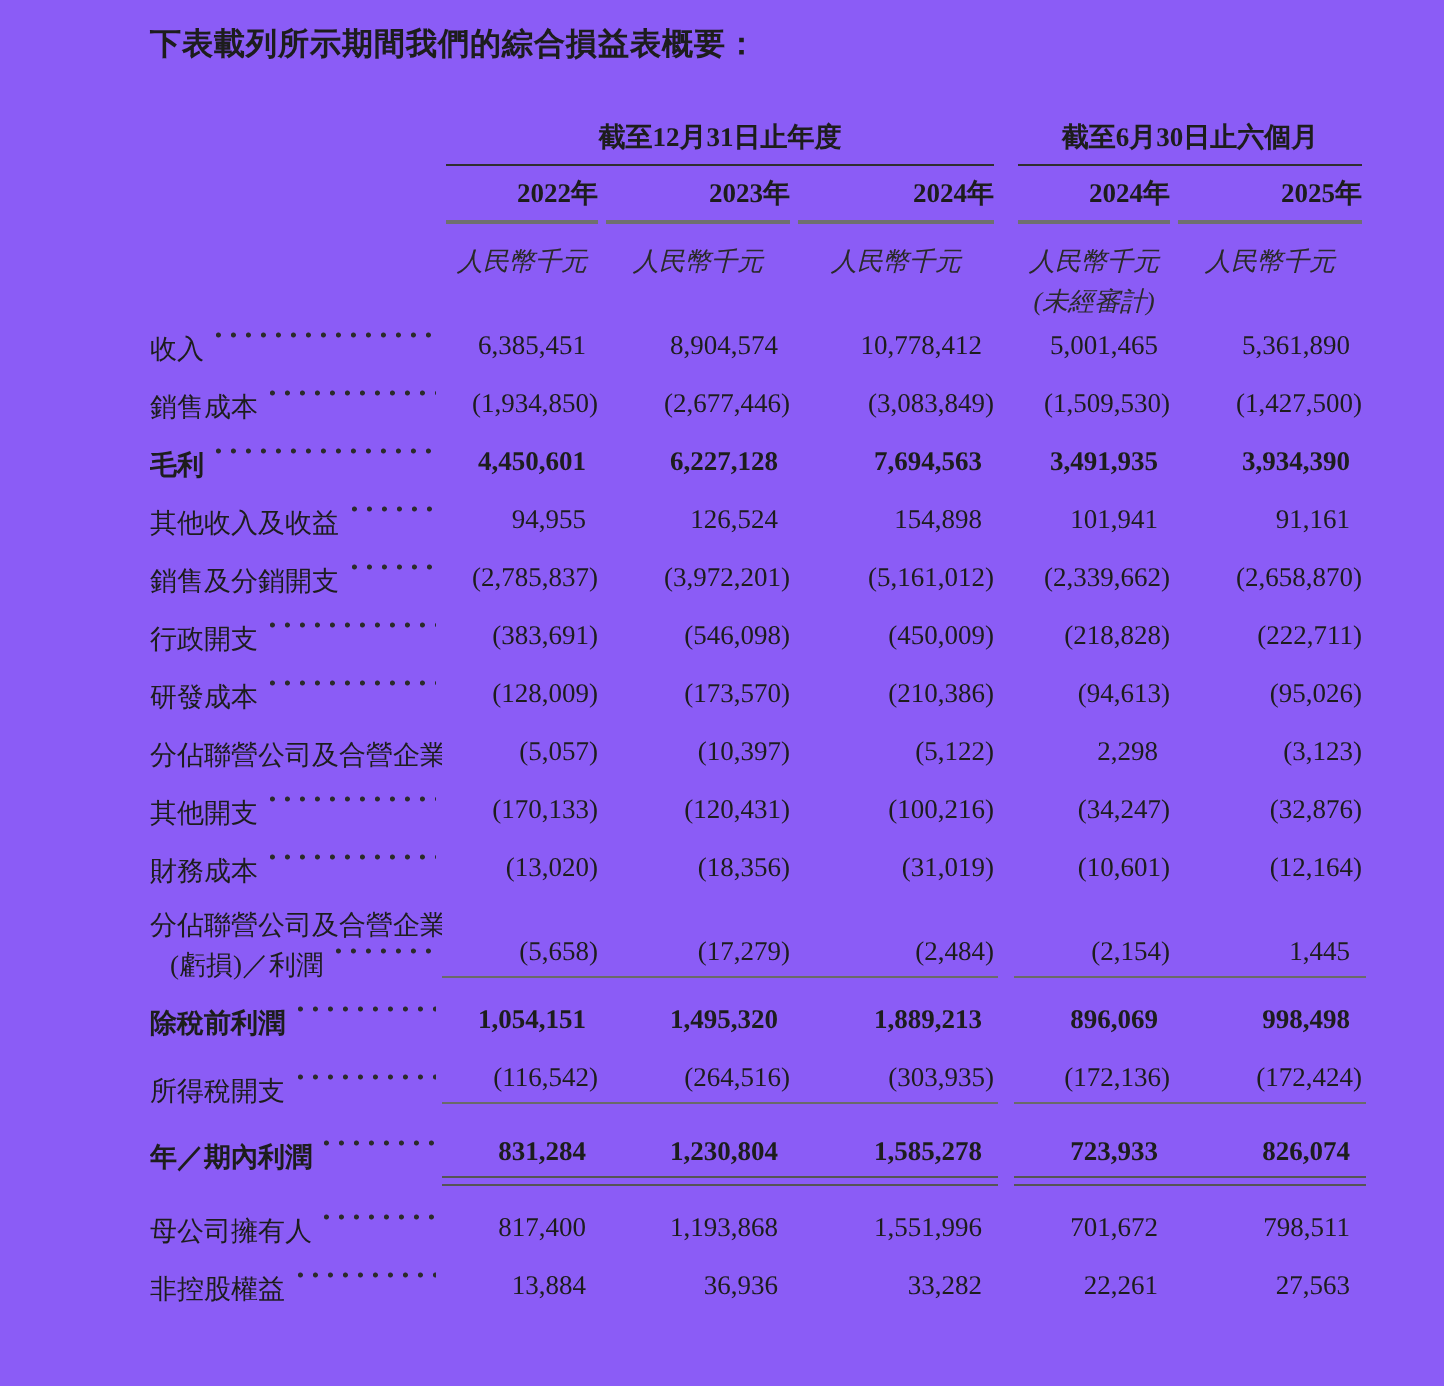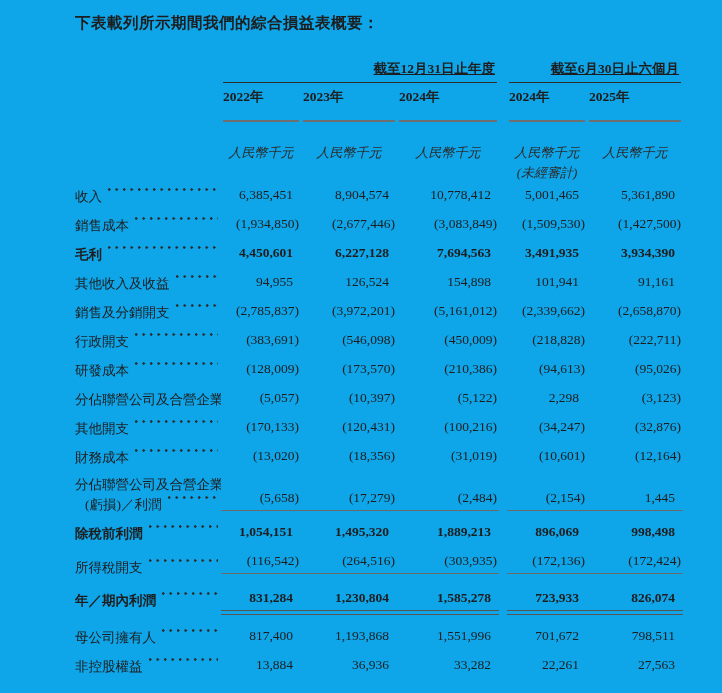--- a/index.html
+++ b/index.html
@@ -4,21 +4,21 @@
 <style>
   html, body {
     margin: 0;
     padding: 0;
     background: #ffffff;
   }
   .page {
     position: relative;
     width: 722px;
     height: 693px;
-    background: #0ea5e9;
+    background: #8b5cf6;
     color: #1d1d1d;
     font-family: "Liberation Serif", "DejaVu Serif", serif;
     overflow: hidden;
     box-sizing: border-box;
     padding: 12px 0 0 75px;
   }
   .intro {
     margin: 0 0 26px 0;
     font-size: 15.5px;
     font-weight: bold;
@@ -34,45 +34,44 @@
   col.c-label { width: 146px; }
   col.c-v1 { width: 80px; }
   col.c-v2 { width: 96px; }
   col.c-v3 { width: 102px; }
   col.c-gap { width: 8px; }
   col.c-v4 { width: 80px; }
   col.c-v5 { width: 96px; }
 
   thead td { padding: 0; vertical-align: bottom; }
   .grp {
-    text-align: right;
+    text-align: center;
     font-weight: bold;
     font-size: 13.5px;
     padding: 0 2px 4px 2px;
     border-bottom: 1.5px solid #2f2f2f;
     margin: 0 2px;
     white-space: nowrap;
-    text-decoration: underline;
   }
   .year {
-    text-align: left;
+    text-align: right;
     font-weight: bold;
-    padding: 5px 0 14px 0;
+    padding: 5px 0 4px 0;
     border-bottom: 2px solid #6f6f6f;
     margin: 0 2px;
     white-space: nowrap;
   }
   .unit, .note {
     text-align: center;
     font-style: italic;
     font-size: 13px;
     white-space: nowrap;
     color: #2a2a2a;
   }
-  .unit { padding-top: 22px; }
+  .unit { padding-top: 10px; }
   .note { padding-top: 2px; }
 
   tbody td {
     padding: 3px 0 4px 0;
     line-height: 20px;
     vertical-align: bottom;
   }
   td.lbl { overflow: hidden; }
   .lline { display: flex; align-items: flex-start; }
   .ltxt { white-space: nowrap; }

